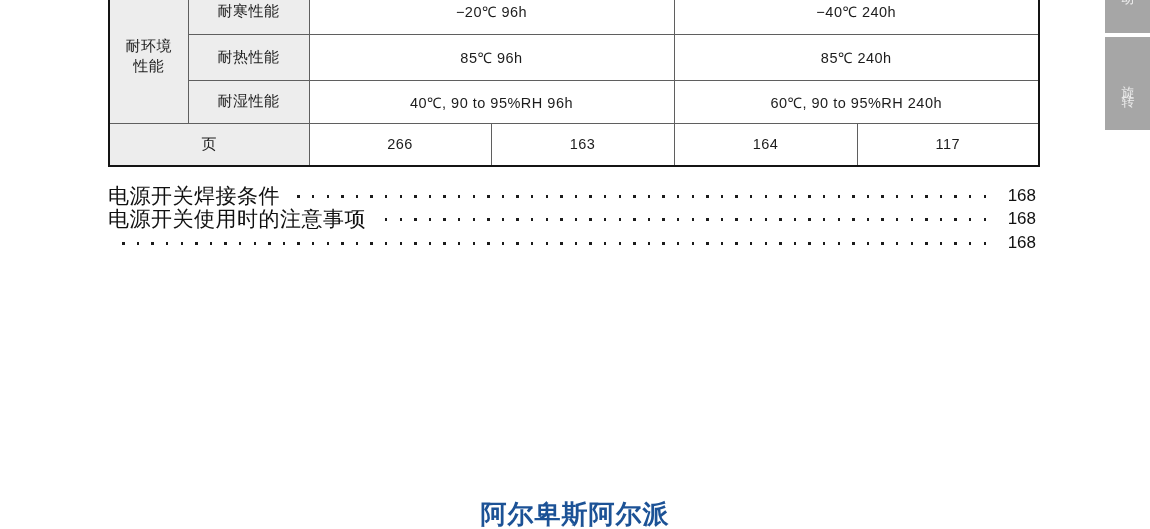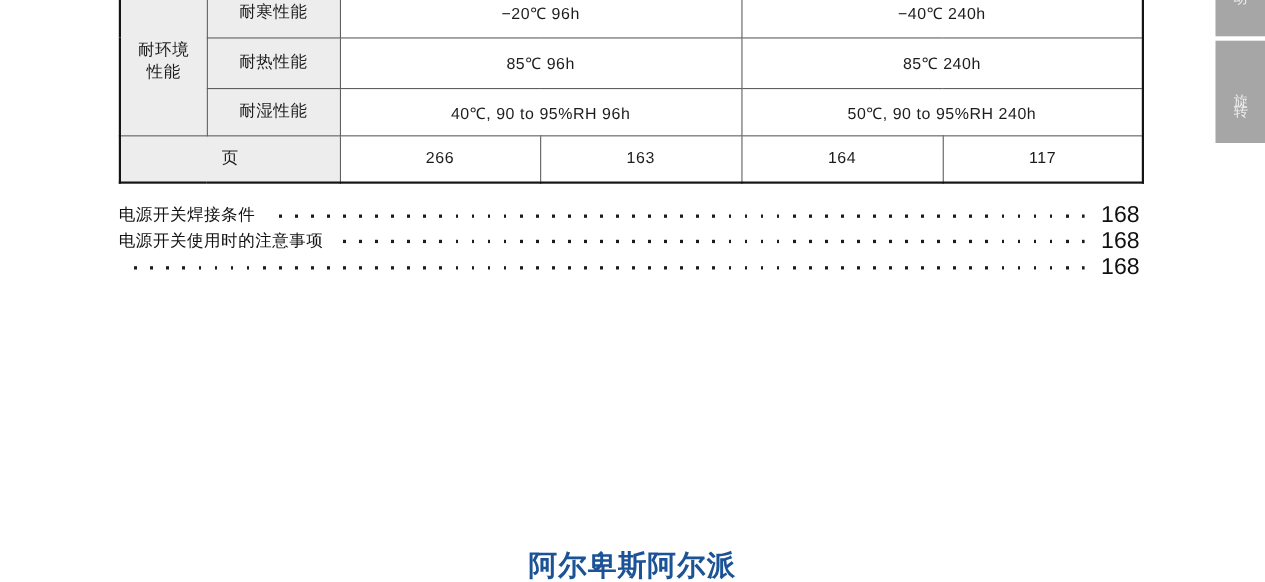--- a/index.html
+++ b/index.html
@@ -20,26 +20,26 @@
     font-size:15px;padding:0;color:#1c1c1c;
     letter-spacing:0.5px;
   }
   table.spec td.hd{background:#ededed;white-space:pre-line;line-height:1.35;}
   table.spec td.val{background:#ffffff;font-size:14.5px;}
   tr.r1{height:46px;} tr.r2{height:46px;} tr.r3{height:43px;margin-top:44px;} tr.r4{height:43px;}
 
   
   .toc{position:absolute;left:108px;top:184px;width:928px;}
   .toc-row{display:flex;align-items:center;height:23.6px;}
-  .toc-title{font-size:15px;color:#101010;letter-spacing:0.5px;white-space:nowrap;}
+  .toc-title{font-size:21px;color:#101010;letter-spacing:0.5px;white-space:nowrap;}
   .toc-leader{
     flex:1;height:3px;margin:1px 14px 0 12px;
     background:repeating-linear-gradient(to left,#1c1c1c 0 2.5px,transparent 2.5px 14.6px);
   }
-  .toc-page{font-size:21px;width:36px;text-align:right;color:#101010;}
+  .toc-page{font-size:17px;width:36px;text-align:right;color:#101010;}
 
   
   .brand{
     position:absolute;top:497px;left:0;right:0;text-align:center;
     font-size:26px;font-weight:bold;letter-spacing:1px;
   }
   .pagenum{position:absolute;top:527px;right:30px;font-size:14.5px;color:#222;}
 
   
   .tab{position:absolute;right:0;width:45px;background:#a6a6a6;color:#ededed;}
@@ -74,21 +74,21 @@
       <td class="val" colspan="2">−40℃ 240h</td>
     </tr>
     <tr class="r2">
       <td class="hd">耐热性能</td>
       <td class="val" colspan="2">85℃ 96h</td>
       <td class="val" colspan="2">85℃ 240h</td>
     </tr>
     <tr class="r3">
       <td class="hd">耐湿性能</td>
       <td class="val" colspan="2">40℃, 90 to 95%RH 96h</td>
-      <td class="val" colspan="2">50℃, 90 to 95%RH 240h</td>
+      <td class="val" colspan="2">60℃, 90 to 95%RH 240h</td>
     </tr>
     <tr class="r4">
       <td class="hd" colspan="2">页</td>
       <td class="val">266</td>
       <td class="val">163</td>
       <td class="val">164</td>
       <td class="val">117</td>
     </tr>
   </tbody>
     </table>

